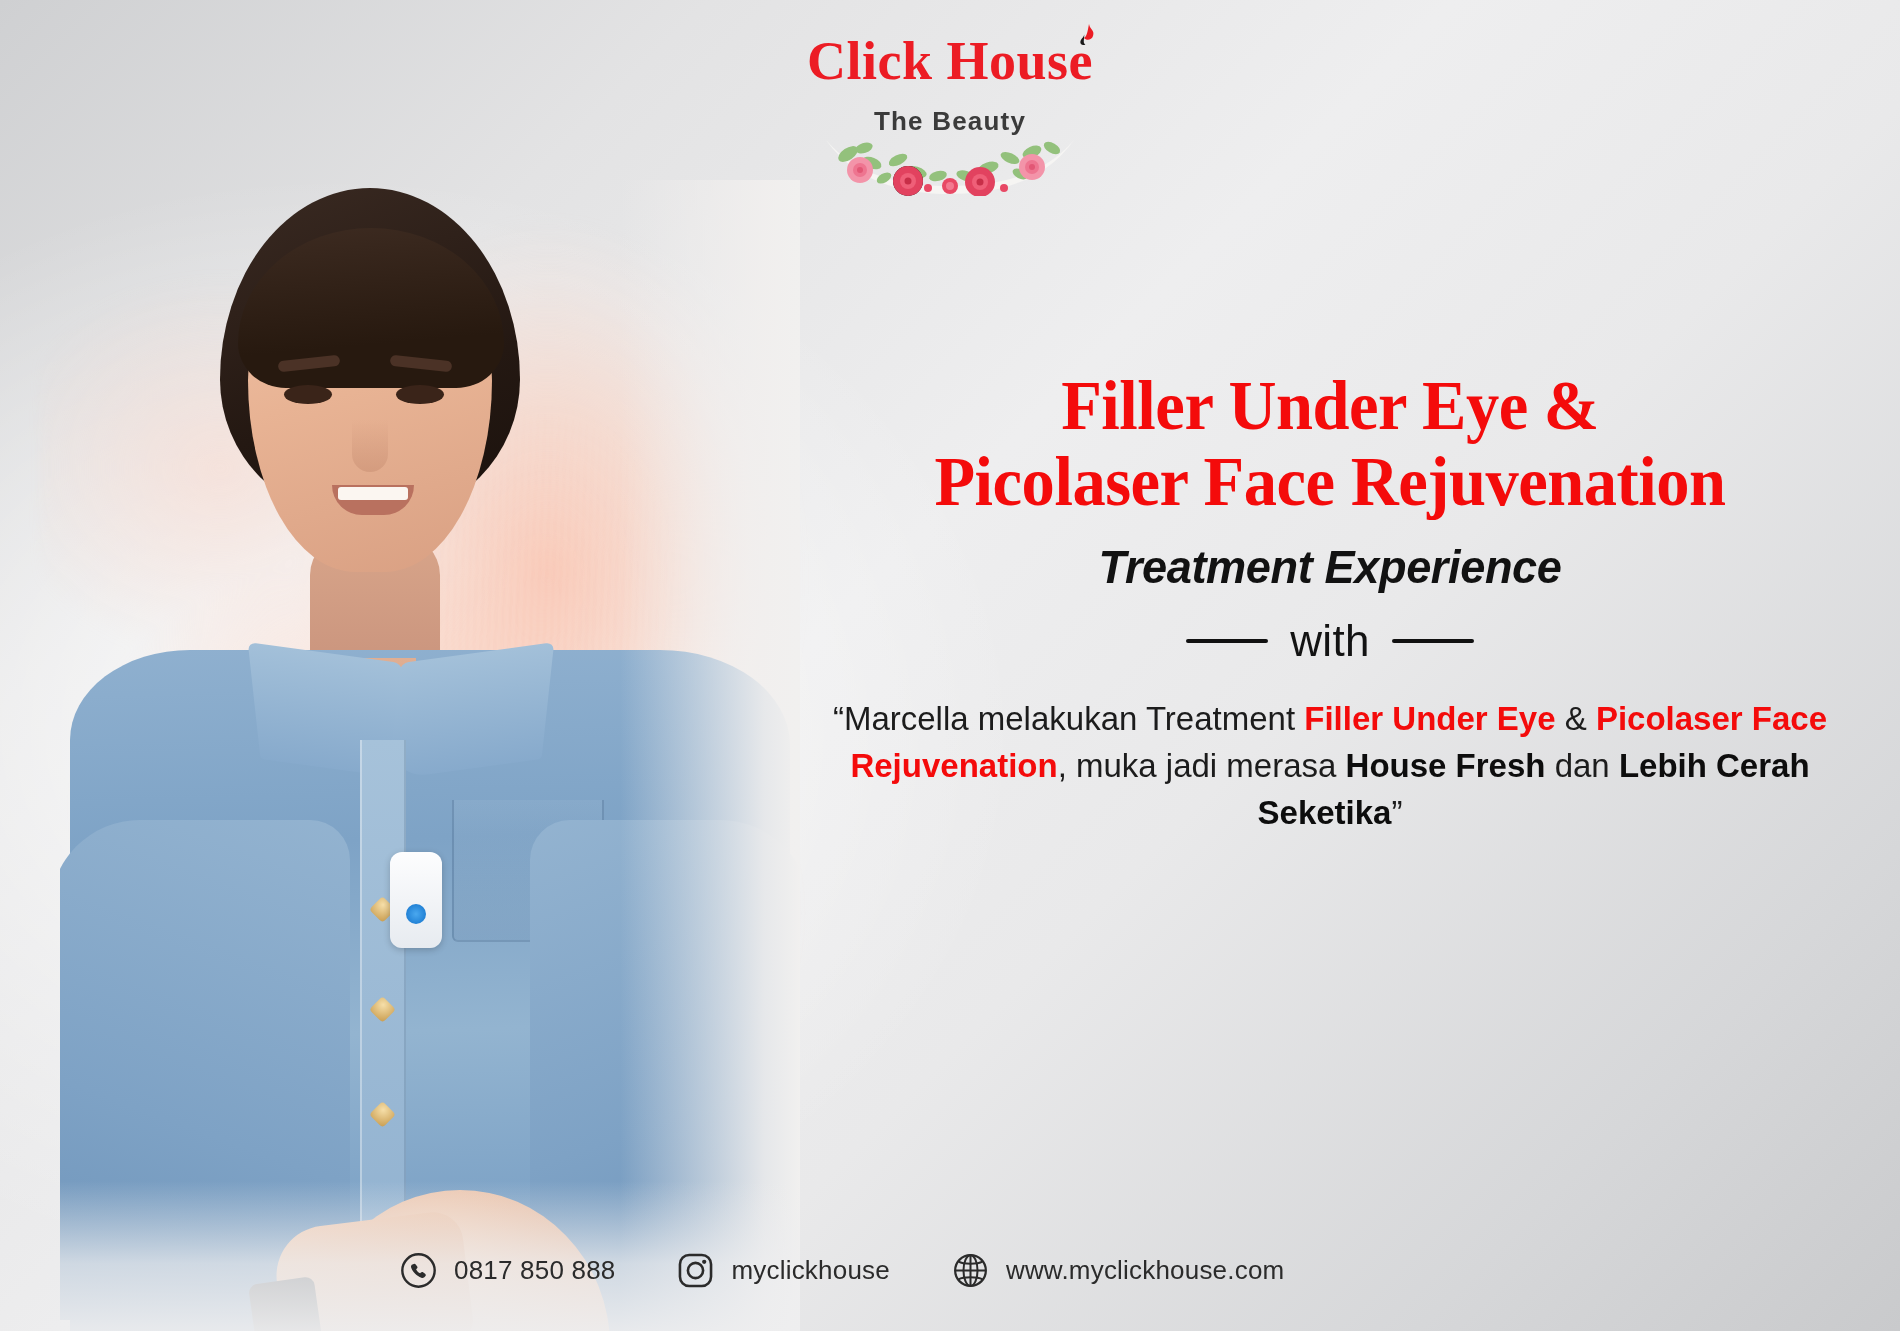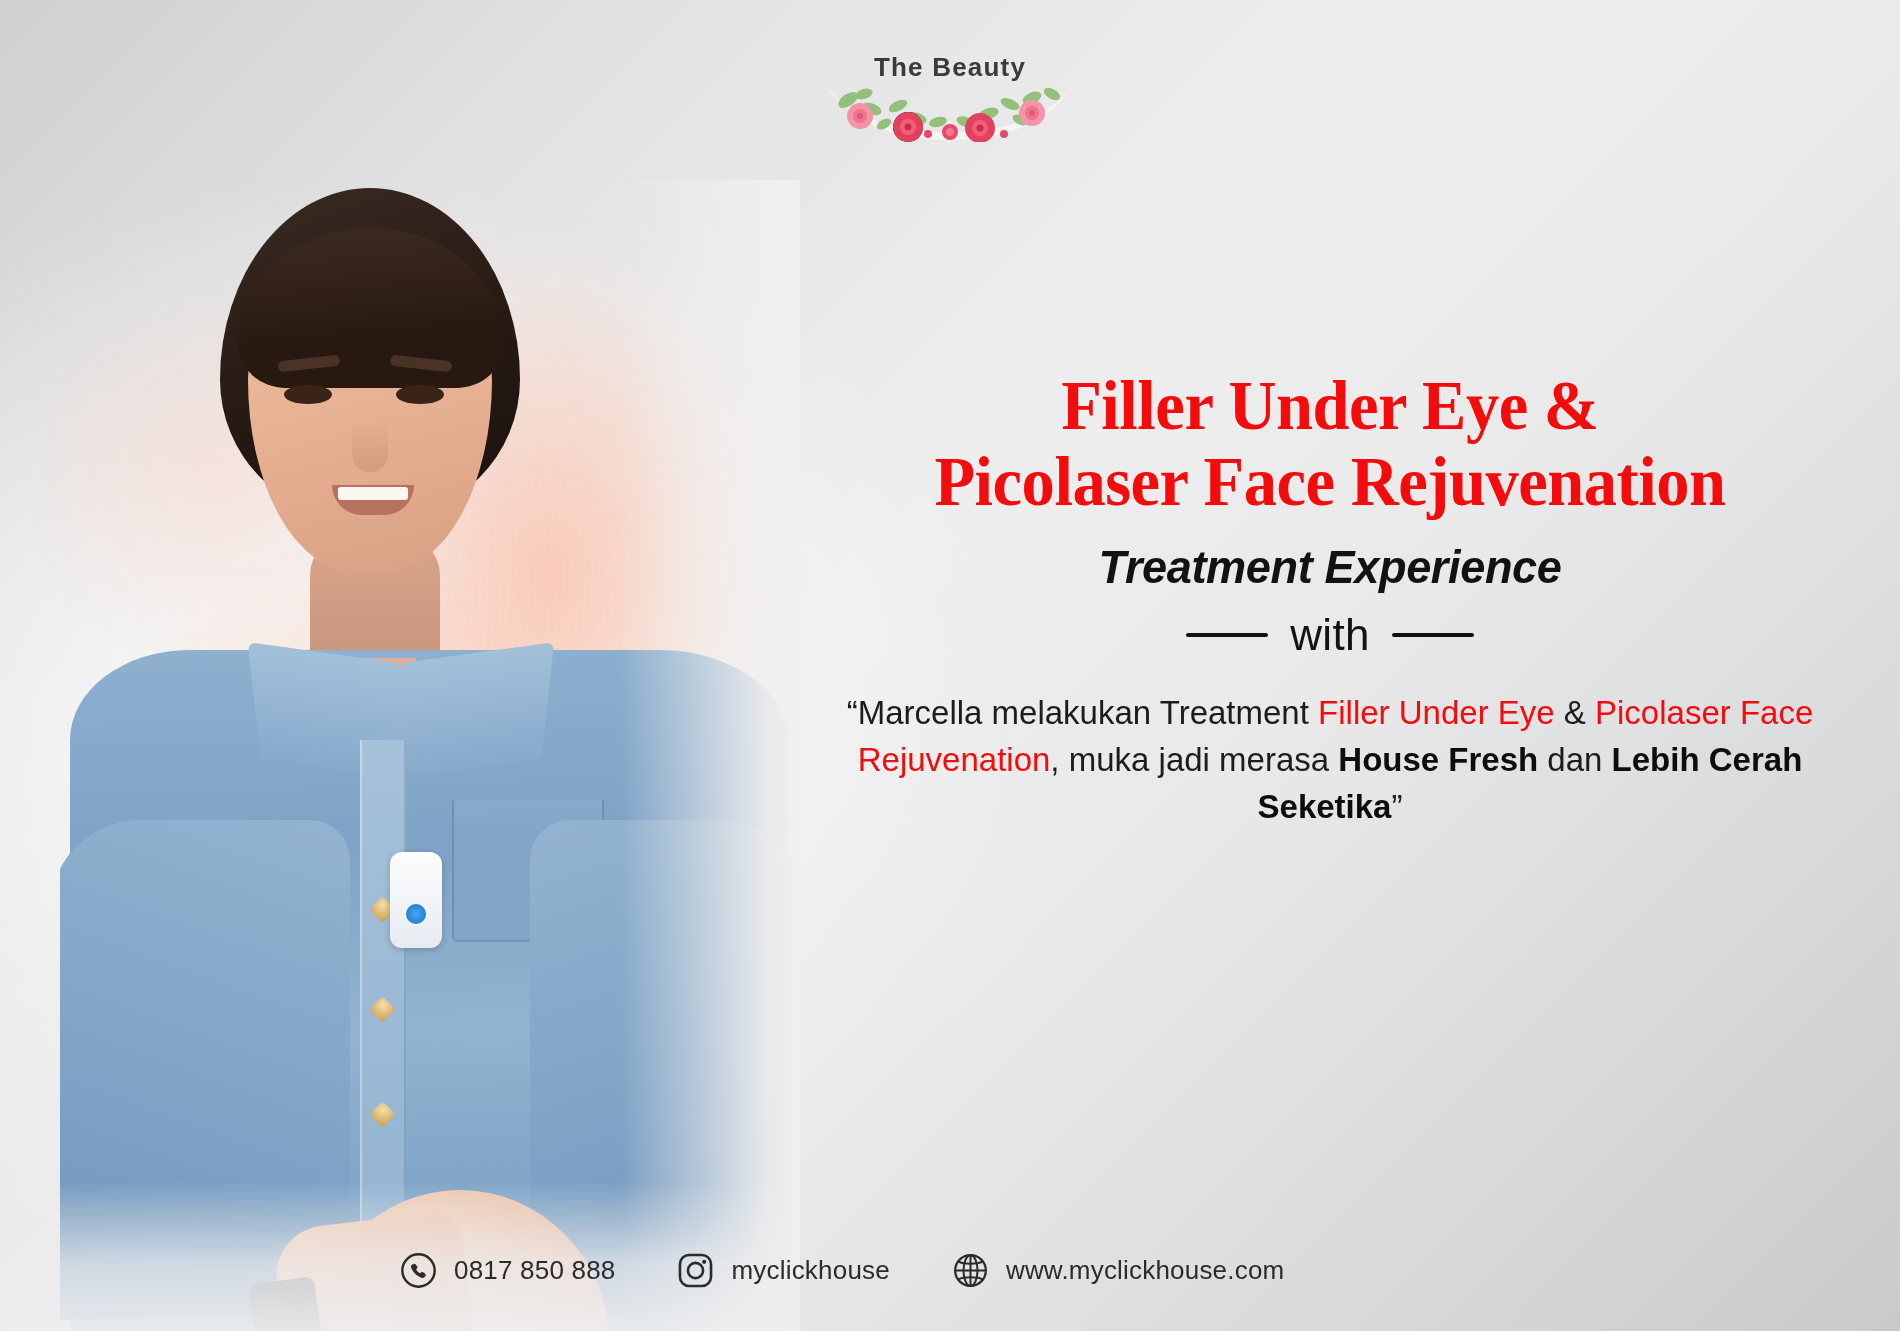--- a/index.html
+++ b/index.html
@@ -268,21 +268,21 @@
     margin-top: 22px;
     font-family: "Liberation Sans", sans-serif;
     font-style: italic;
     font-weight: bold;
     font-size: 47px;
     color: #121212;
     letter-spacing: -0.4px;
     transform: scaleX(0.96);
   }
   .with-row {
-    margin-top: 16px;
+    margin-top: 22px;
     display: flex;
     align-items: center;
     justify-content: center;
     gap: 22px;
   }
   .with-rule {
     width: 82px; height: 4px; background: #111; border-radius: 2px;
   }
   .with-word {
     font-size: 44px; color: #131313; font-weight: 400; letter-spacing: 0.3px;
@@ -300,21 +300,21 @@
     box-shadow: 0 3px 10px rgba(0,0,0,.12);
   }
   .quote {
     margin: 30px auto 0;
     width: 1000px;
     font-size: 33px;
     line-height: 1.42;
     color: #1c1c1c;
     font-weight: 400;
   }
-  .quote .hl { color: #f40b0b; font-weight: normal; }
+  .quote .hl { color: #f40b0b; font-weight: bold; }
   .quote .bd { color: #0d0d0d; font-weight: bold; }
 
   
   .footer {
     position: absolute;
     left: 400px;
     bottom: 42px;
     display: flex;
     align-items: center;
     gap: 62px;
@@ -365,20 +365,27 @@
     <div class="m-sleeve-l"></div>
     <div class="m-sleeve-r"></div>
     <div class="m-knee"></div>
     <div class="m-hand"></div>
     <div class="m-phone"></div>
     <div class="m-fade-right"></div>
     <div class="m-fade-bottom"></div>
   </div>
 
   <div class="logo-block">
+    <div class="logo-wordmark">
+      <span>Click House</span>
+      <svg class="logo-flame" viewBox="0 0 18 22">
+        <path d="M12 0 C13 6 18 6 16 12 C14.6 16.2 9.6 17 7 14 C9.6 12.4 10.4 9 12 0 Z" fill="#ec1c24"></path>
+        <path d="M7.2 9.5 C7.6 13 4 14.4 3.4 17.6 C2.8 20.6 6 22 8.4 20.4 C5.4 19 7.6 15 7.2 9.5 Z" fill="#1a1a1a"></path>
+      </svg>
+    </div>
     <div class="logo-tagline">The Beauty</div>
     <div class="logo-garland">
       <svg class="rose" width="260" height="60" viewBox="0 0 260 60">
         <g opacity="0.95">
           <path d="M6 4 C40 52 96 58 130 58 C164 58 220 52 254 4 C220 44 170 50 130 50 C90 50 40 44 6 4 Z" fill="#f7f6f4"></path>
           <g fill="#8fbf77">
             <ellipse cx="28" cy="18" rx="11" ry="6" transform="rotate(-34 28 18)"></ellipse>
             <ellipse cx="44" cy="12" rx="9" ry="5" transform="rotate(-18 44 12)"></ellipse>
             <ellipse cx="52" cy="27" rx="10" ry="5.5" transform="rotate(22 52 27)"></ellipse>
             <ellipse cx="78" cy="24" rx="10" ry="5" transform="rotate(-26 78 24)"></ellipse>

